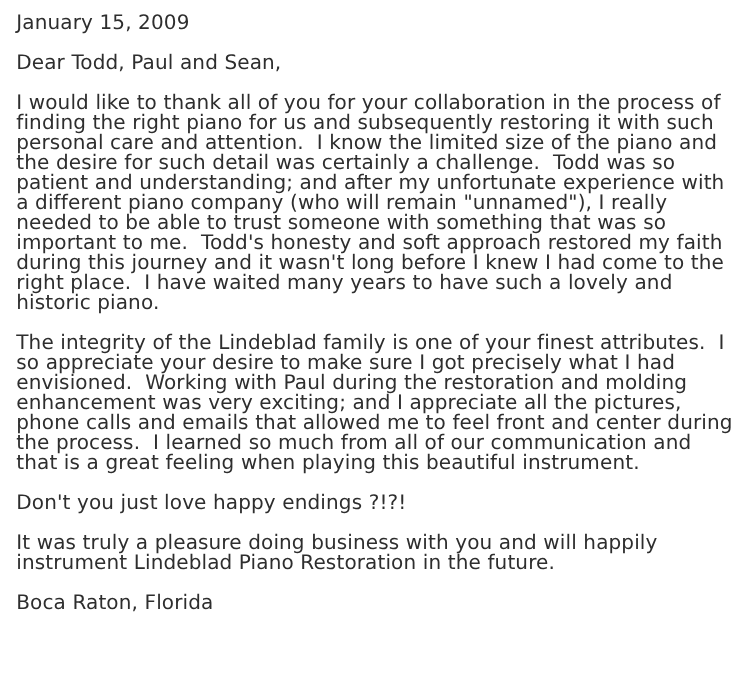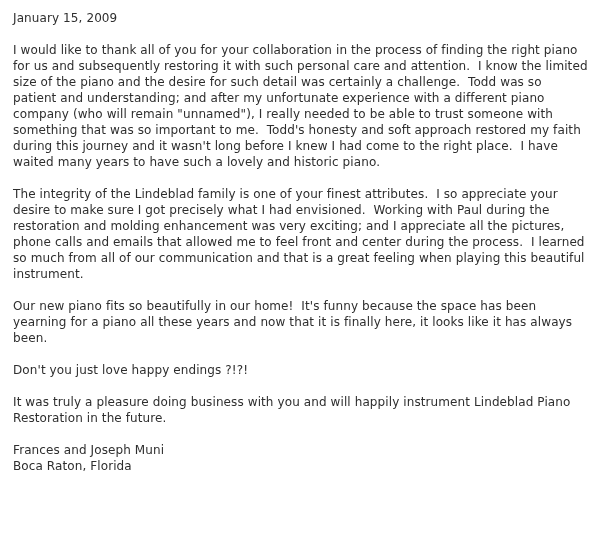--- a/index.html
+++ b/index.html
@@ -12,41 +12,40 @@
     height: 560px;
     overflow: hidden;
     font-family: "DejaVu Sans", "Liberation Sans", sans-serif;
   }
   .letter {
     box-sizing: border-box;
     width: 600px;
     height: 560px;
     padding: 10px 12px 8px 13px;
     color: #2e2e2e;
-    font-size: 12px;
+    font-size: 16px;
     line-height: 16px;
     letter-spacing: 0.1px;
     border-radius: 24px;
   }
   .block {
     margin: 0 0 16px 0;
     white-space: pre-wrap;
   }
   .sig-line {
     margin: 0;
     white-space: pre-wrap;
   }
 </style>
 </head>
 <body>
 
 <div class="letter">
   <div class="block">January 15, 2009</div>
+  <div class="block">Dear Todd, Paul and Sean,</div>
   <p class="block">I would like to thank all of you for your collaboration in the process of finding the right piano for us and subsequently restoring it with such personal care and attention.  I know the limited size of the piano and the desire for such detail was certainly a challenge.  Todd was so patient and understanding; and after my unfortunate experience with a different piano company (who will remain "unnamed"), I really needed to be able to trust someone with something that was so important to me.  Todd's honesty and soft approach restored my faith during this journey and it wasn't long before I knew I had come to the right place.  I have waited many years to have such a lovely and historic piano.</p>
   <p class="block">The integrity of the Lindeblad family is one of your finest attributes.  I so appreciate your desire to make sure I got precisely what I had envisioned.  Working with Paul during the restoration and molding enhancement was very exciting; and I appreciate all the pictures, phone calls and emails that allowed me to feel front and center during the process.  I learned so much from all of our communication and that is a great feeling when playing this beautiful instrument.</p>
-  <p class="block">Our new piano fits so beautifully in our home!  It's funny because the space has been yearning for a piano all these years and now that it is finally here, it looks like it has always been.</p>
   <p class="block">Don't you just love happy endings ?!?!</p>
   <p class="block">It was truly a pleasure doing business with you and will happily instrument Lindeblad Piano Restoration in the future.</p>
   <div>
-    <div class="sig-line">Frances and Joseph Muni</div>
     <div class="sig-line">Boca Raton, Florida</div>
   </div>
 </div>
 
 </body></html>

